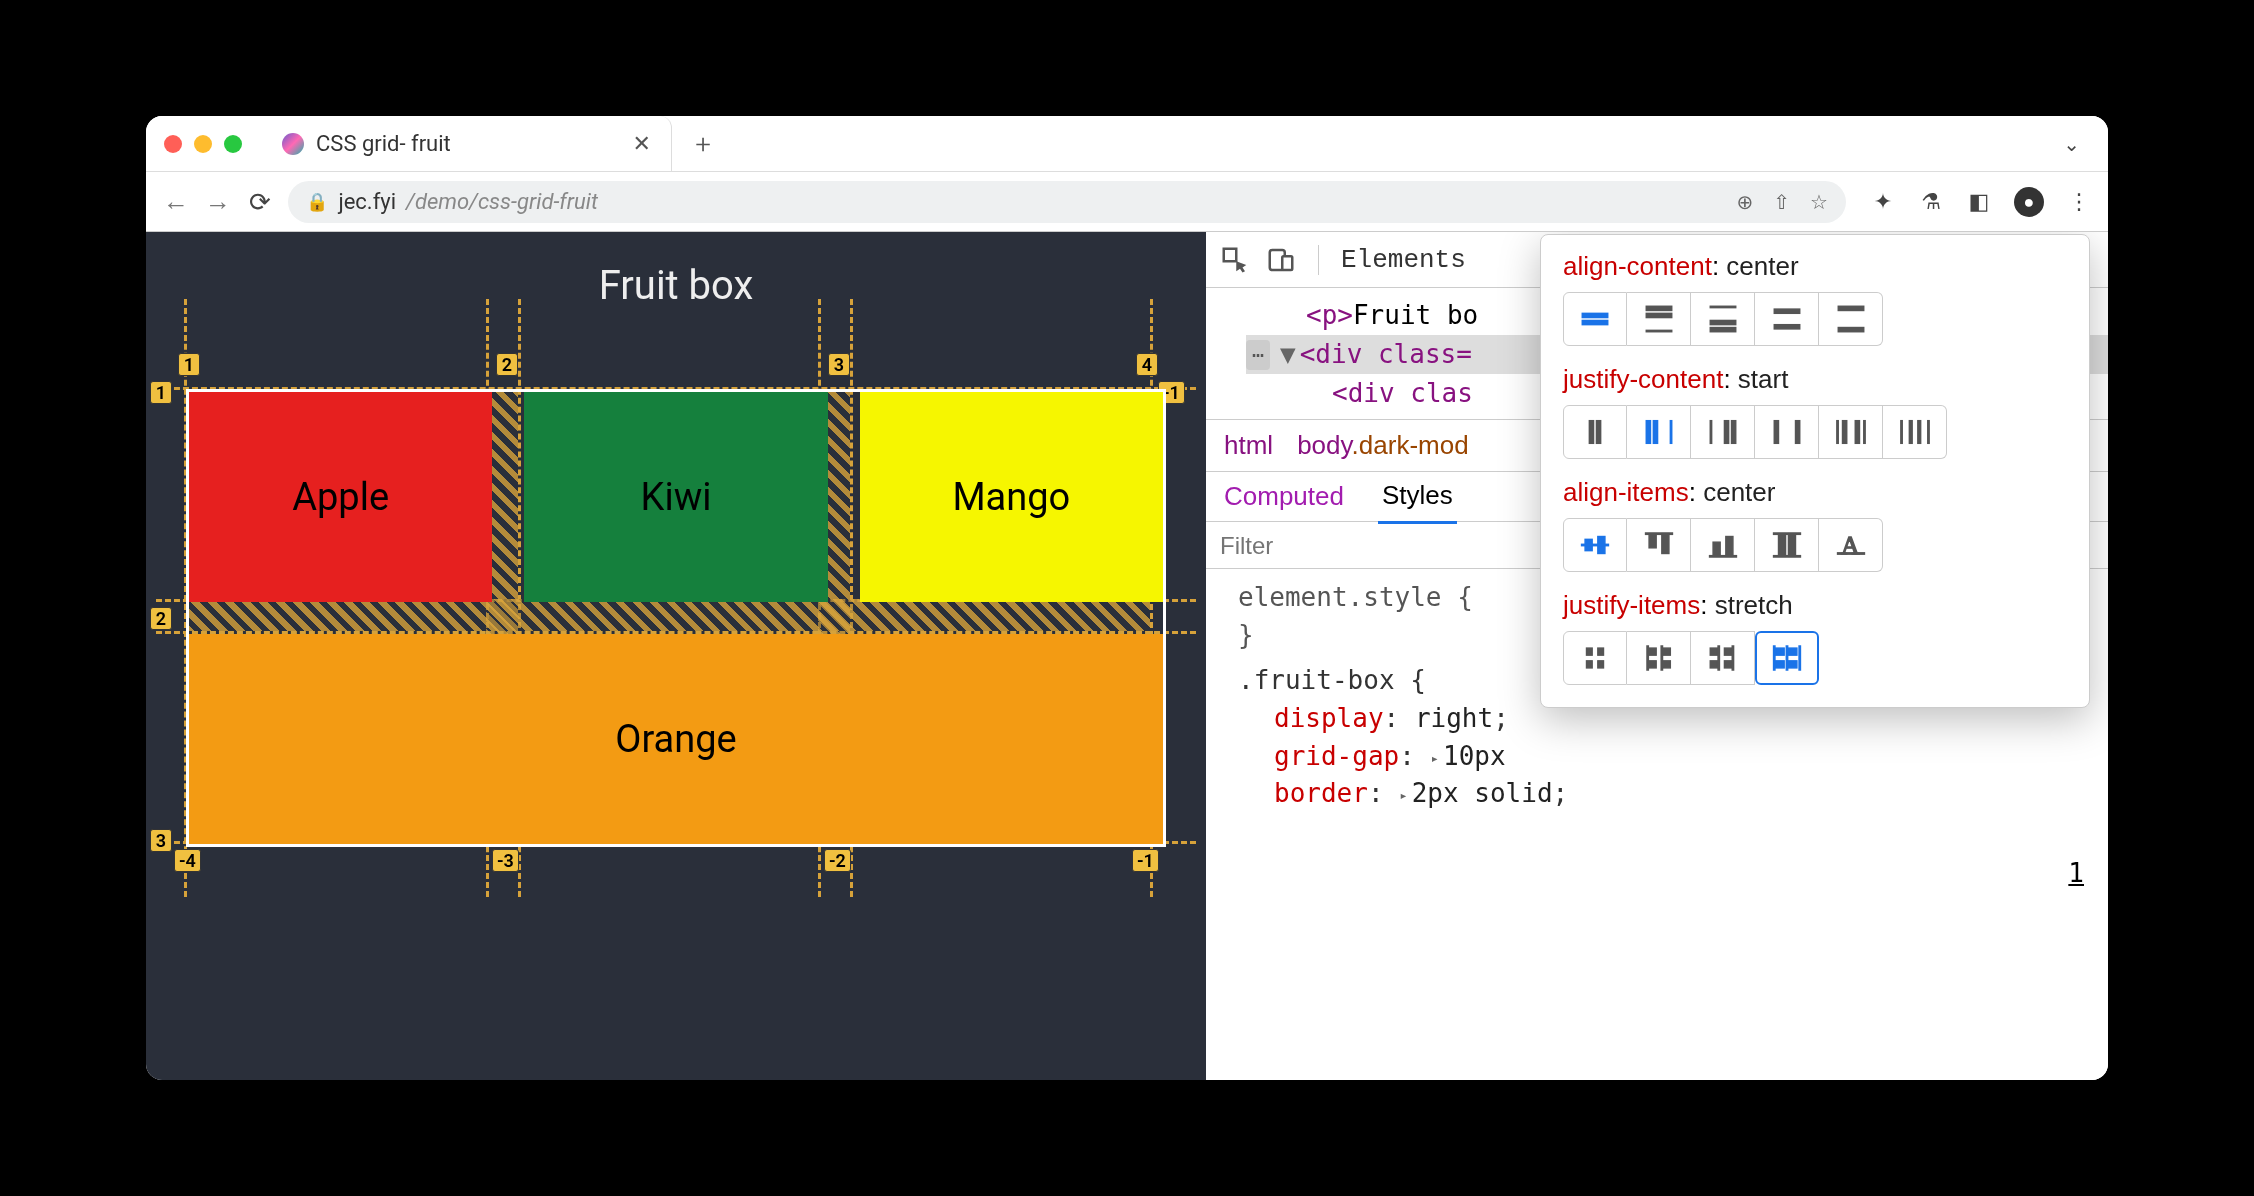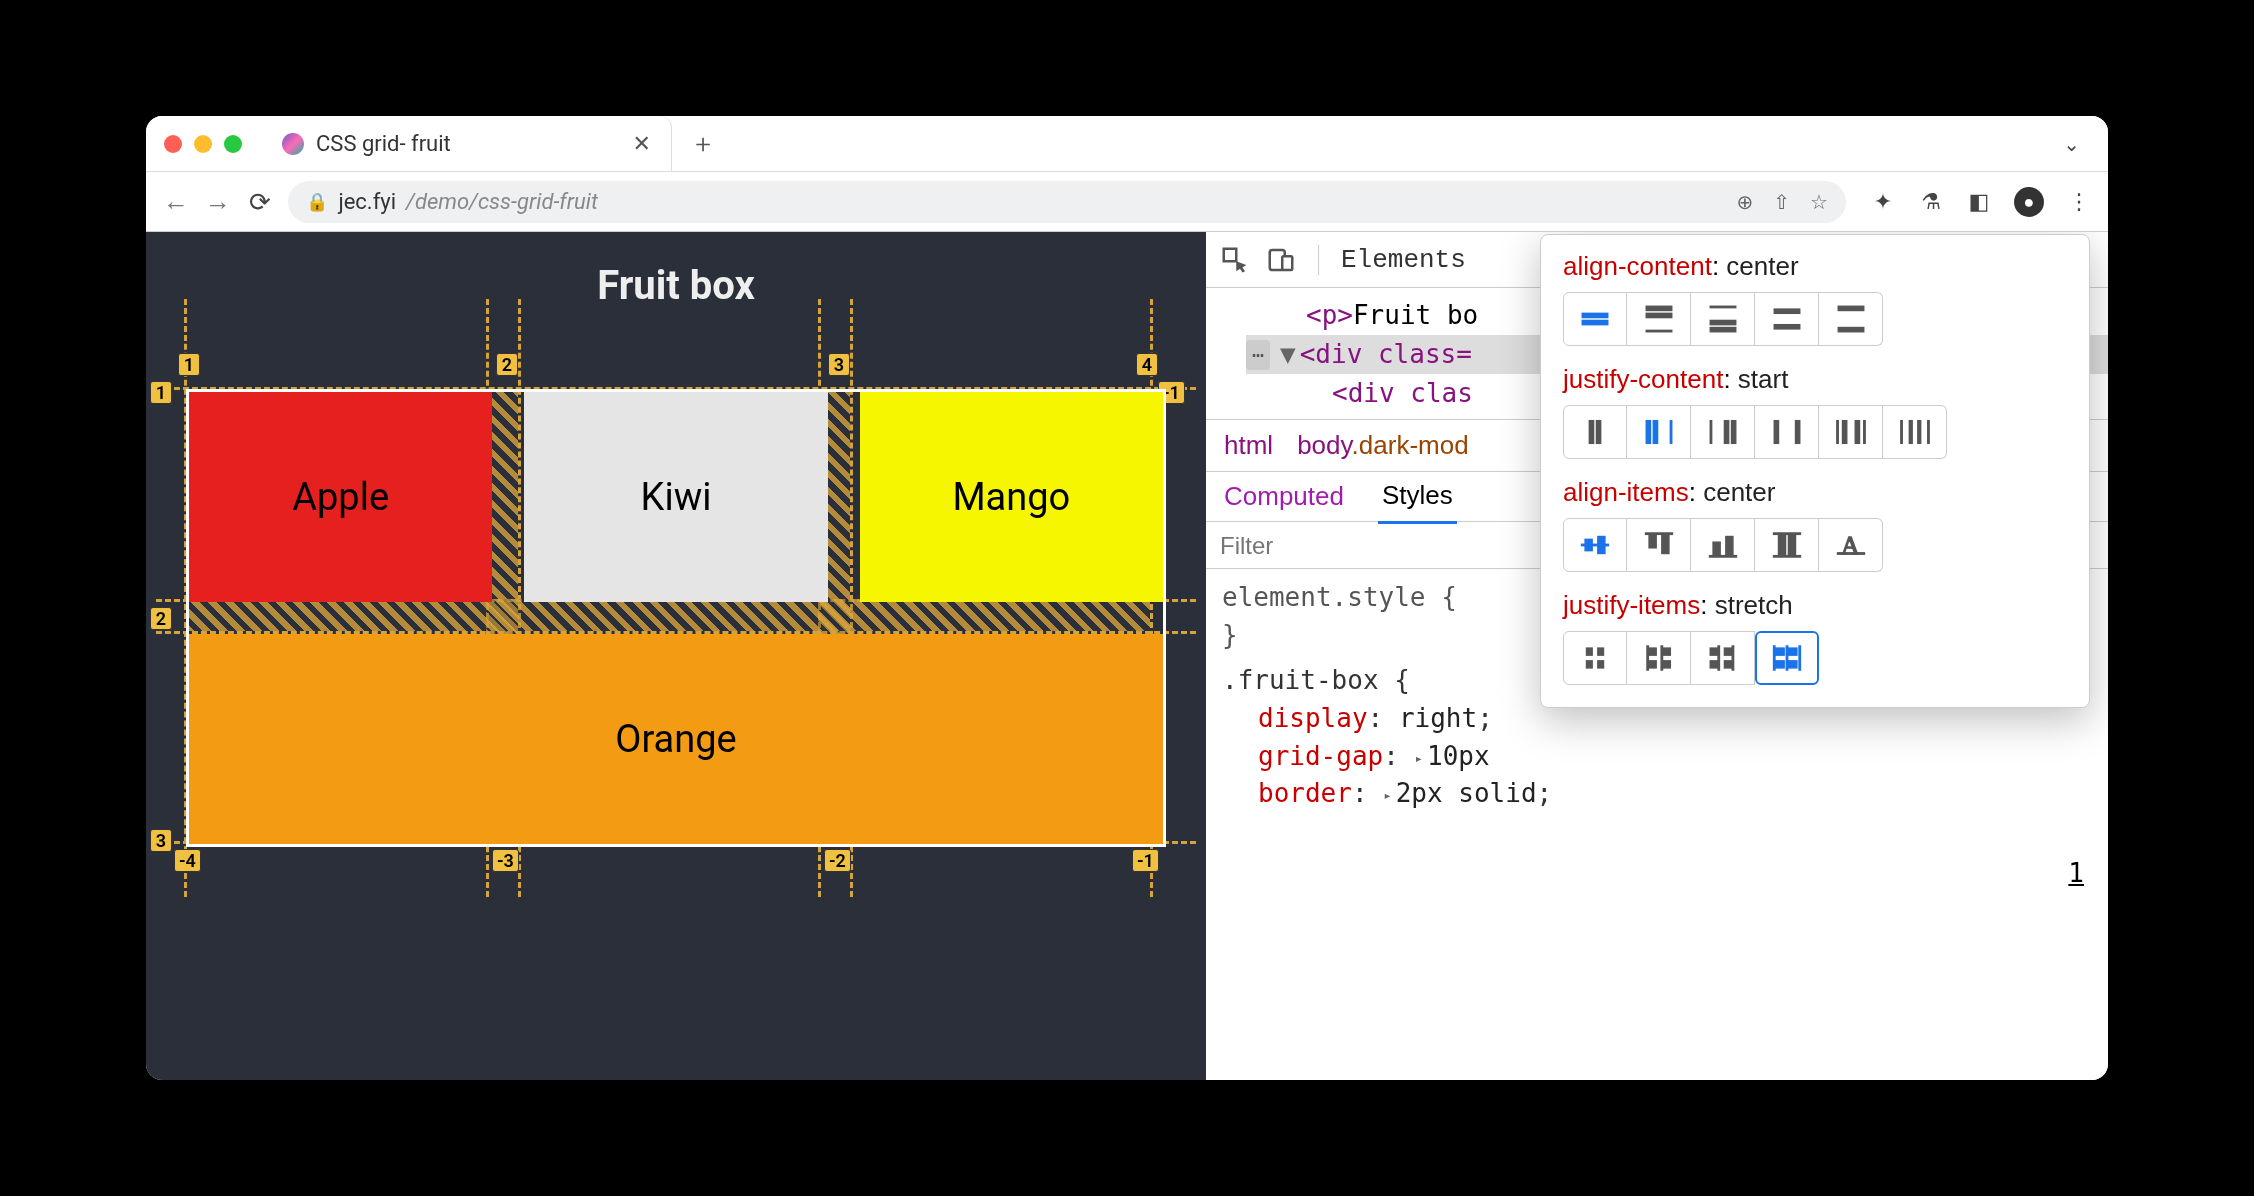--- a/index.html
+++ b/index.html
@@ -93,21 +93,21 @@
   .page {
     width: 1060px;
     background: #2a2f3a;
     position: relative;
     color: #eee;
     padding: 30px 30px 30px 30px;
   }
   .page-title {
     text-align: center;
     font-size: 40px;
-    font-weight: 700;
+    font-weight: 400;
     margin-bottom: 20px;
   }
   .grid-wrap {
     position: relative;
     margin: 80px 10px 0 10px;
   }
   .dline { position:absolute; border: 0; }
   .dline.h { left:-30px; right:-30px; border-top: 3px dashed #d6a23a; }
   .dline.v { top:-90px; bottom:-50px; border-left: 3px dashed #d6a23a; }
   .grid-label {
@@ -129,21 +129,21 @@
     border: 3px solid #fff;
     padding: 0;
     position: relative;
   }
   .cell {
     display:flex; align-items:center; justify-content:center;
     font-size: 38px; color:#000;
     height: 210px;
   }
   .cell.apple { background:#e6201f; }
-  .cell.kiwi { background:#e5e5e5; }
+  .cell.kiwi { background:#15803d; }
   .cell.mango { background:#f6f600; }
   .cell.orange { background:#f39b13; grid-column: 1 / span 3; }
   .gap-hatch {
     position:absolute;
     background: repeating-linear-gradient(45deg, rgba(214,162,58,0.8) 0 6px, rgba(42,47,58,0.2) 6px 12px);
   }
   
   .devtools {
     flex:1;
     background:#fff;
@@ -201,21 +201,21 @@
   .styles-tab.active { border-bottom: 3px solid #1a73e8; color:#000; }
   .filter-box {
     border-bottom: 1px solid #ccc;
     padding: 8px 14px;
   }
   .filter-box input {
     border:none; outline:none; font-size:24px; color:#888; width:100%;
     font-family: -apple-system, sans-serif;
   }
   .css-panel {
-    padding: 10px 16px;
+    padding: 10px 32px;
     font-family: Menlo, Consolas, monospace;
     font-size: 26px;
     line-height: 1.45;
   }
   .css-panel .sel { color:#555; }
   .css-panel .prop { color:#c80000; }
   .css-panel .val { color:#222; }
   .css-panel .punct { color:#333; }
   .css-panel .tri-sm { color:#666; font-size:14px; display:inline-block; transform: translateY(-2px); margin-right:4px; }
   .rule-indent { padding-left: 36px; }

